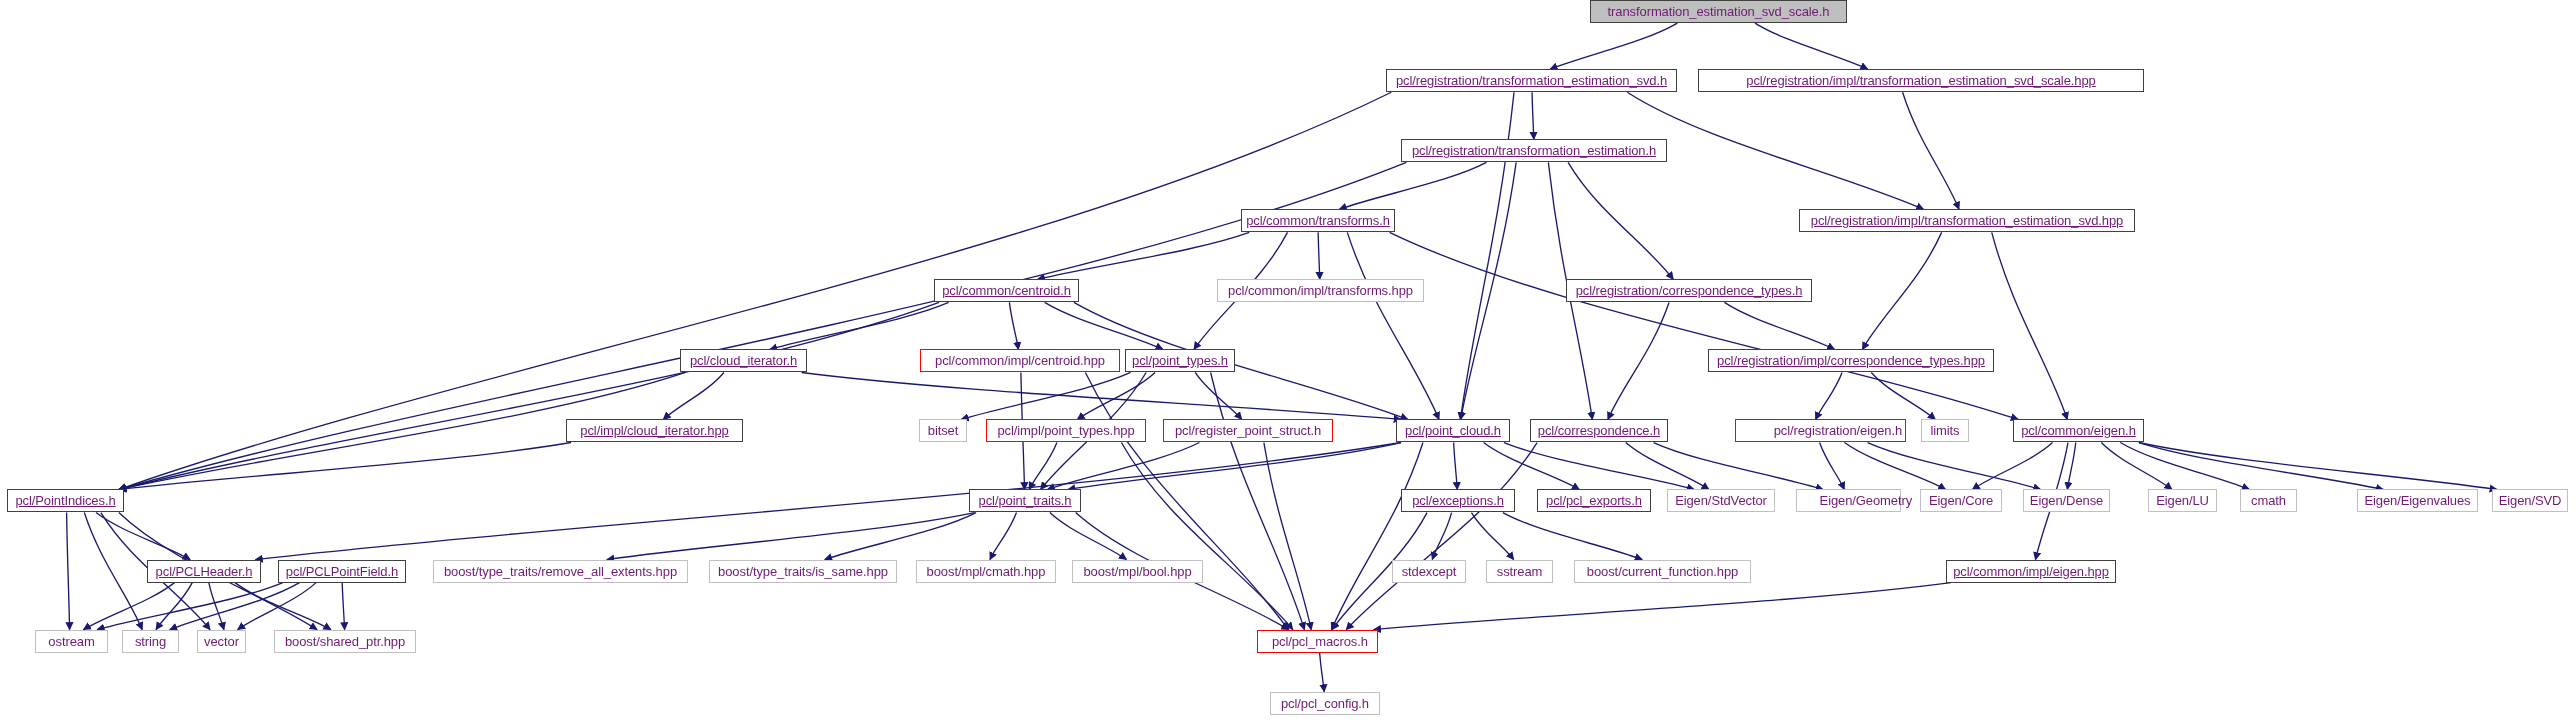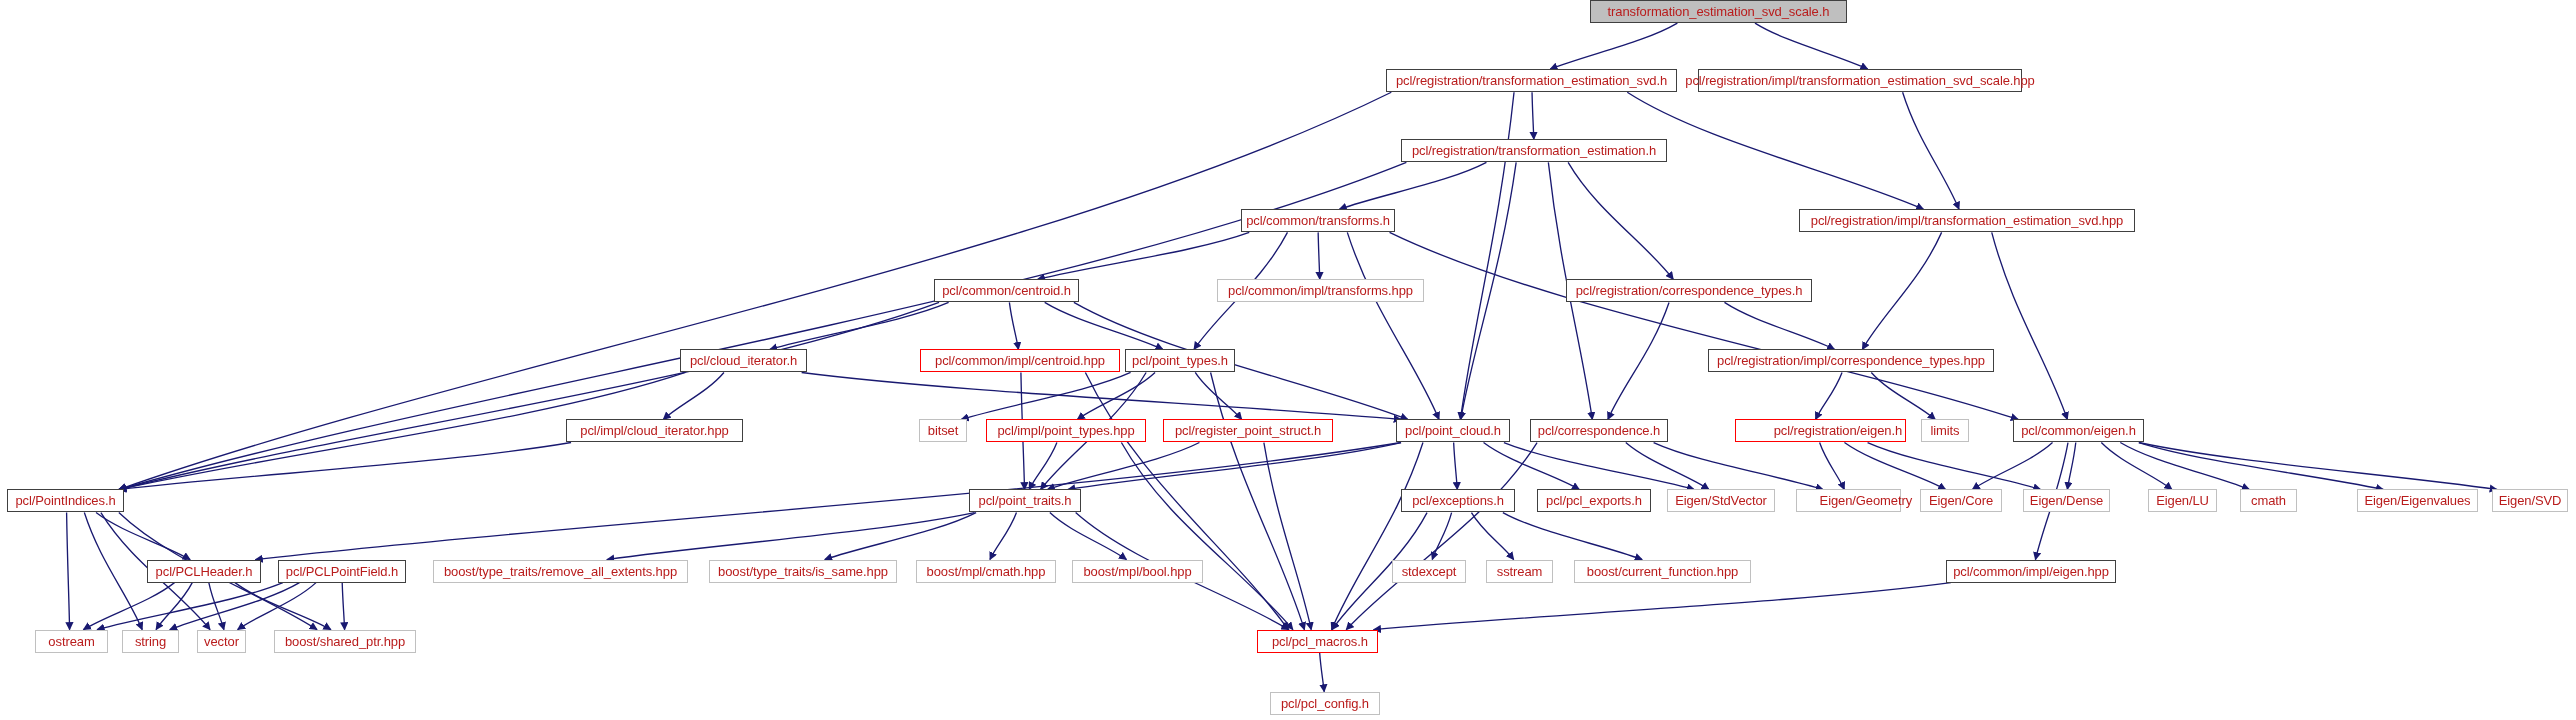--- a/index.html
+++ b/index.html
@@ -26,29 +26,30 @@
   .node {
     position: absolute;
     box-sizing: border-box;
     display: flex;
     align-items: center;
     justify-content: center;
     white-space: nowrap;
     font-size: 13px;
     line-height: 1;
     letter-spacing: -0.1px;
-    color: #b91c1c;
+    color: #701a75;
     background: #ffffff;
     border: 0.9px solid #c0c0c0;
     height: 23px;
     padding: 0 5.3px;
     z-index: 5;
   }
   .node.solid {
     border: 1.4px solid #404040;
+    text-decoration: underline;
   }
   .node.red {
     border: 1.4px solid #ff0000;
   }
   .node.root {
     border: 1.4px solid #404040;
     background: #bfbfbf;
   }
 </style>
 </head>
@@ -146,21 +147,21 @@
         <path d="M 337.7 657.0 C 300.1 679.3, 234.3 693.0, 191.5 710.0" fill="none" stroke="#191970" stroke-width="1.5" marker-end="url(#arrow)"></path>
         <path d="M 356.4 657.0 C 332.1 679.3, 292.3 693.0, 268.0 710.0" fill="none" stroke="#191970" stroke-width="1.5" marker-end="url(#arrow)"></path>
         <path d="M 385.9 657.0 C 386.6 679.3, 387.9 693.0, 388.6 710.0" fill="none" stroke="#191970" stroke-width="1.5" marker-end="url(#arrow)"></path>
         <path d="M 2200.0 657.0 C 2032.4 679.3, 1739.4 693.0, 1549.0 710.0" fill="none" stroke="#191970" stroke-width="1.5" marker-end="url(#arrow)"></path>
         <path d="M 1488.2 736.0 C 1489.6 754.5, 1491.8 765.9, 1493.3 780.0" fill="none" stroke="#191970" stroke-width="1.5" marker-end="url(#arrow)"></path>
       </g>
   </svg>
   <div id="node-layer">
       <div class="node root" style="left: 1590px; top: 0px; width: 257px;">transformation_estimation_svd_scale.h</div>
       <div class="node solid" style="left: 1386px; top: 69px; width: 291px;">pcl/registration/transformation_estimation_svd.h</div>
-      <div class="node solid" style="left: 1698px; top: 69px; width: 324px;">pcl/registration/impl/transformation_estimation_svd_scale.hpp</div>
+      <div class="node solid" style="left: 1698px; top: 69px; width: 446px;">pcl/registration/impl/transformation_estimation_svd_scale.hpp</div>
       <div class="node solid" style="left: 1401px; top: 139px; width: 266px;">pcl/registration/transformation_estimation.h</div>
       <div class="node solid" style="left: 1241px; top: 209px; width: 154px;">pcl/common/transforms.h</div>
       <div class="node solid" style="left: 1799px; top: 209px; width: 336px;">pcl/registration/impl/transformation_estimation_svd.hpp</div>
       <div class="node solid" style="left: 934px; top: 279px; width: 145px;">pcl/common/centroid.h</div>
       <div class="node " style="left: 1217px; top: 279px; width: 207px;">pcl/common/impl/transforms.hpp</div>
       <div class="node solid" style="left: 1566px; top: 279px; width: 246px;">pcl/registration/correspondence_types.h</div>
       <div class="node solid" style="left: 680px; top: 349px; width: 127px;">pcl/cloud_iterator.h</div>
       <div class="node red" style="left: 920px; top: 349px; width: 200px;">pcl/common/impl/centroid.hpp</div>
       <div class="node solid" style="left: 1125px; top: 349px; width: 110px;">pcl/point_types.h</div>
       <div class="node solid" style="left: 1708px; top: 349px; width: 286px;">pcl/registration/impl/correspondence_types.hpp</div>

